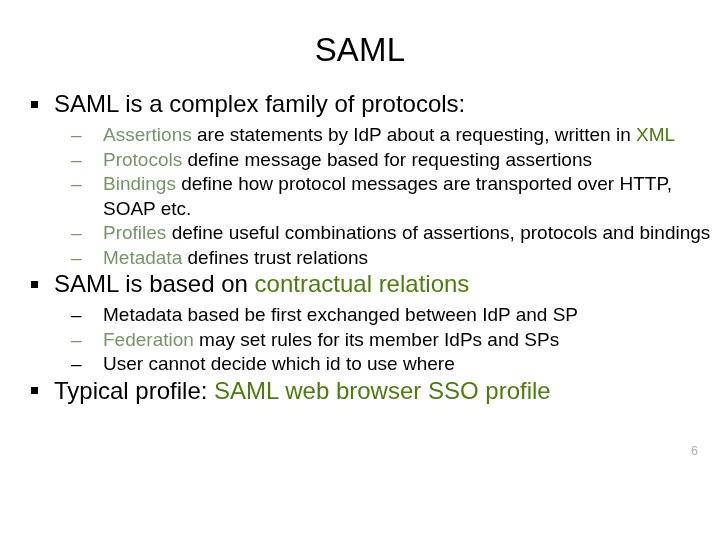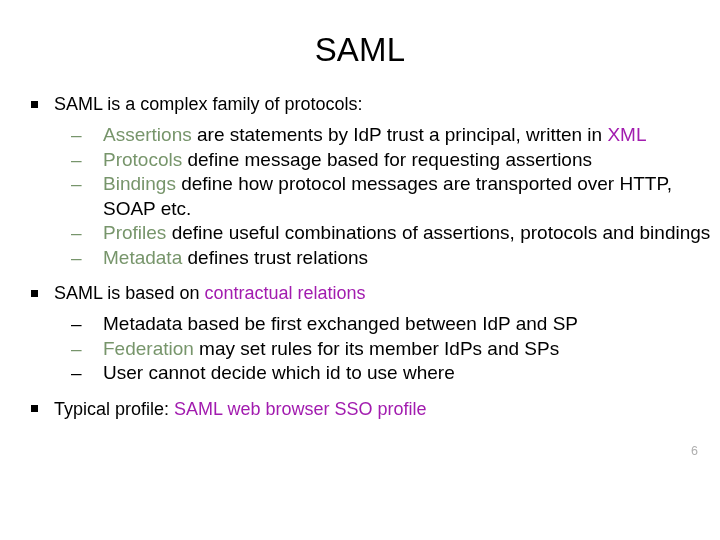--- a/index.html
+++ b/index.html
@@ -42,21 +42,21 @@
     position: absolute;
     top: 90px;
     left: 0;
     width: 720px;
   }
 
   
   .lvl1 {
     position: relative;
     padding-left: 54px;
-    font-size: 18px;
+    font-size: 24px;
     line-height: 28px;
     margin: 0;
     color: #000000;
   }
   .lvl1 .marker {
     position: absolute;
     left: 31px;
     top: 0;
     width: 14px;
     line-height: 28px;
@@ -88,25 +88,25 @@
     left: 71px;
     top: 0;
     width: 20px;
     line-height: 24.5px;
     font-size: 19px;
     text-align: left;
   }
 
   
   .gap-before-sub { margin-top: 5px; }
-  .gap-before-main { margin-top: 9px; }
+  .gap-before-main { }
 
   
   .green  { color: #77956B; }
-  .orange { color: #a21caf; }
+  .orange { color: #4d7c0f; }
   .black  { color: #000000; }
 
   
   .slide-number {
     position: absolute;
     right: 22px;
     bottom: 9px;
     font-size: 12.5px;
     line-height: 16px;
     color: #AFAFAF;
@@ -115,21 +115,21 @@
 </style>
 </head>
 <body>
 
 <div class="slide">
 
   <div class="slide-title">SAML</div>
 
   <div class="body-area">
       <div class="lvl1"><span class="marker"><i></i></span><span><span class="black">SAML is a complex family of protocols:</span></span></div>
-      <div class="lvl2 gap-before-sub"><span class="marker green">–</span><span><span class="green">Assertions</span><span class="black"> are statements by IdP trust a principal, written in </span><span class="orange">XML</span></span></div>
+      <div class="lvl2 gap-before-sub"><span class="marker green">–</span><span><span class="green">Assertions</span><span class="black"> are statements by IdP about a requesting, written in </span><span class="orange">XML</span></span></div>
       <div class="lvl2"><span class="marker green">–</span><span><span class="green">Protocols</span><span class="black"> define message based for requesting assertions</span></span></div>
       <div class="lvl2"><span class="marker green">–</span><span><span class="green">Bindings</span><span class="black"> define how protocol messages are transported over HTTP, SOAP etc.</span></span></div>
       <div class="lvl2"><span class="marker green">–</span><span><span class="green">Profiles</span><span class="black"> define useful combinations of assertions, protocols and bindings</span></span></div>
       <div class="lvl2"><span class="marker green">–</span><span><span class="green">Metadata</span><span class="black"> defines trust relations</span></span></div>
       <div class="lvl1 gap-before-main"><span class="marker"><i></i></span><span><span class="black">SAML is based on </span><span class="orange">contractual relations</span></span></div>
       <div class="lvl2 gap-before-sub"><span class="marker black">–</span><span><span class="black">Metadata based be first exchanged between IdP and SP</span></span></div>
       <div class="lvl2"><span class="marker green">–</span><span><span class="green">Federation</span><span class="black"> may set rules for its member IdPs and SPs</span></span></div>
       <div class="lvl2"><span class="marker black">–</span><span><span class="black">User cannot decide which id to use where</span></span></div>
       <div class="lvl1 gap-before-main"><span class="marker"><i></i></span><span><span class="black">Typical profile: </span><span class="orange">SAML web browser SSO profile</span></span></div>
     </div>

